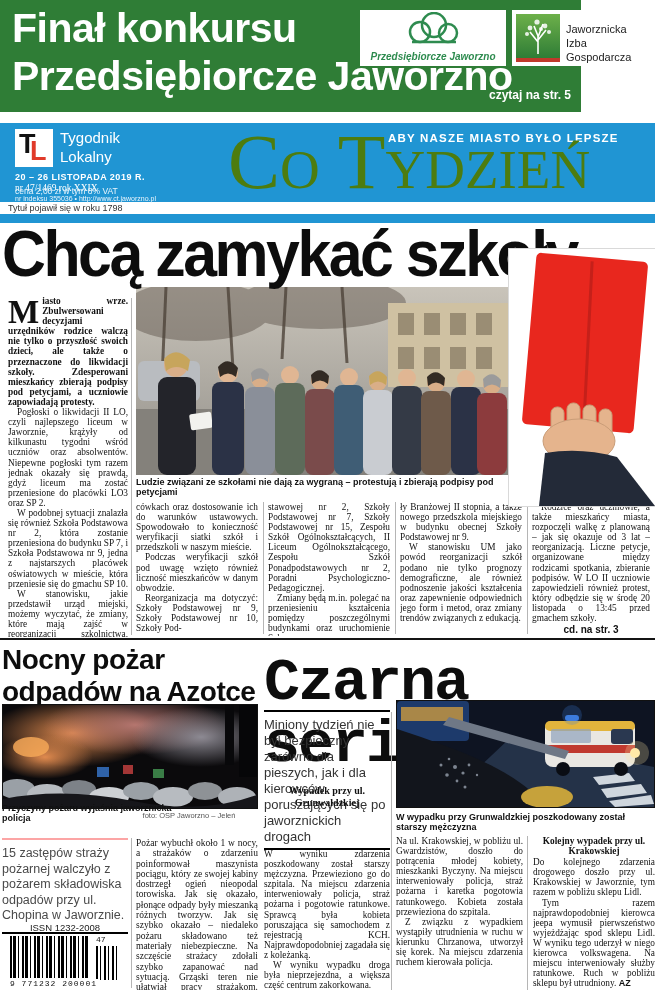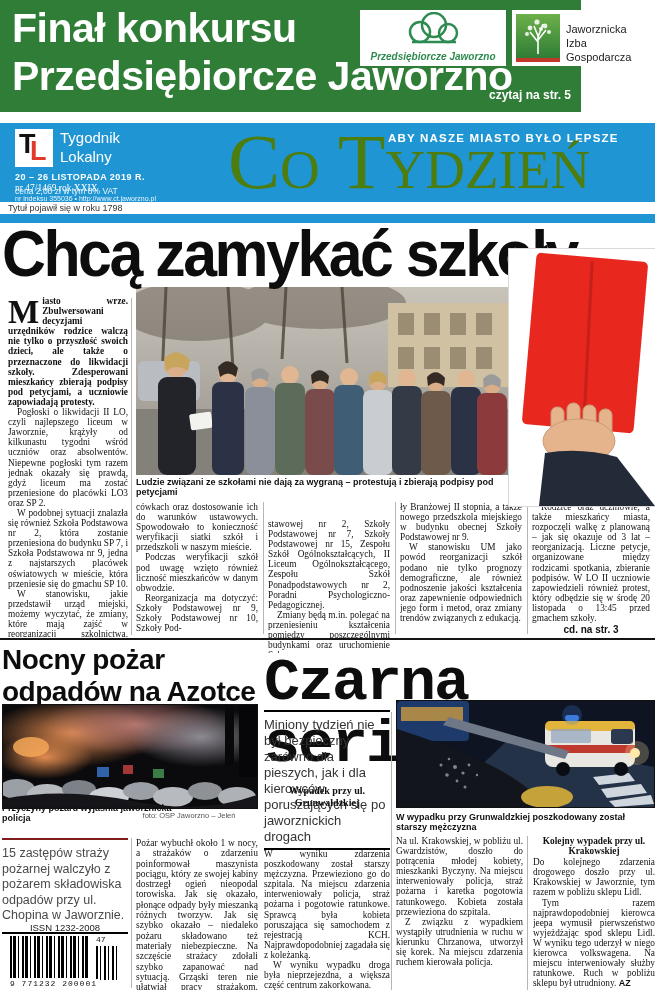--- a/index.html
+++ b/index.html
@@ -66,34 +66,34 @@
 
   .col1{left:8px;top:296px;width:120px;height:341px;}
   .vr1{left:131px;top:298px;height:337px;}
   .protest-photo{left:136px;top:287px;width:372px;height:188px;}
   .redcard-photo{left:508px;top:248px;width:146px;height:257px;background:#fff;
     border:1px solid #d9d9d9;z-index:4;}
   .main-cap{left:136px;top:477px;width:390px;}
   .vr2{left:263px;top:502px;height:132px;} .vr3{left:395px;top:502px;height:132px;}
   .vr4{left:527px;top:502px;height:132px;}
   .col2{left:136px;top:502px;width:122px;height:134px;}
-  .col3{left:268px;top:502px;width:122px;height:134px;margin-top:17px;}
+  .col3{left:268px;top:502px;width:122px;height:134px;}
   .col4{left:400px;top:502px;width:122px;height:134px;}
   .col5{left:532px;top:502px;width:118px;height:134px;}
 
   .hr-main{left:0;top:638px;width:655px;height:2px;background:#141414;}
 
   
   .fire-hl{left:2px;top:644px;width:262px;font-family:"Liberation Sans",sans-serif;
     font-weight:bold;font-size:28px;line-height:32px;letter-spacing:-.5px;color:#0d0d0d;}
   .fire-photo{left:2px;top:704px;width:256px;height:105px;border:1px solid #111;box-sizing:border-box;}
   .fire-credit{left:120px;top:811px;width:138px;text-align:center;
     font-family:"Liberation Sans",sans-serif;font-size:7.5px;color:#555;}
   .fire-cap{left:2px;top:803px;width:175px;}
-  .fire-lead{left:2px;top:838px;width:126px;border-top:2px solid #7f1d1d;border-bottom:2px solid #000;
+  .fire-lead{left:2px;top:838px;width:126px;border-top:2px solid #fca5a5;border-bottom:2px solid #000;
     padding:6px 0 8px 0;font-family:"Liberation Sans",sans-serif;font-size:12.5px;
     line-height:15.5px;color:#4a4a4a;}
   .issn{left:2px;top:922px;width:126px;text-align:center;font-family:"Liberation Sans",sans-serif;
     font-size:9.5px;color:#222;}
   .barcode{left:8px;top:934px;width:114px;height:54px;background:#fff;}
   .bars{position:absolute;left:2px;top:2px;width:78px;height:42px;
     background:repeating-linear-gradient(90deg,#000 0 2px,#fff 2px 3px,#000 3px 6px,#fff 6px 8px,#000 8px 9px,#fff 9px 12px);}
   .addon-bars{position:absolute;left:88px;top:12px;width:22px;height:34px;
     background:repeating-linear-gradient(90deg,#000 0 2px,#fff 2px 4px,#000 4px 5px,#fff 5px 8px);}
   .addon-label{position:absolute;left:88px;top:1px;width:22px;text-align:left;

